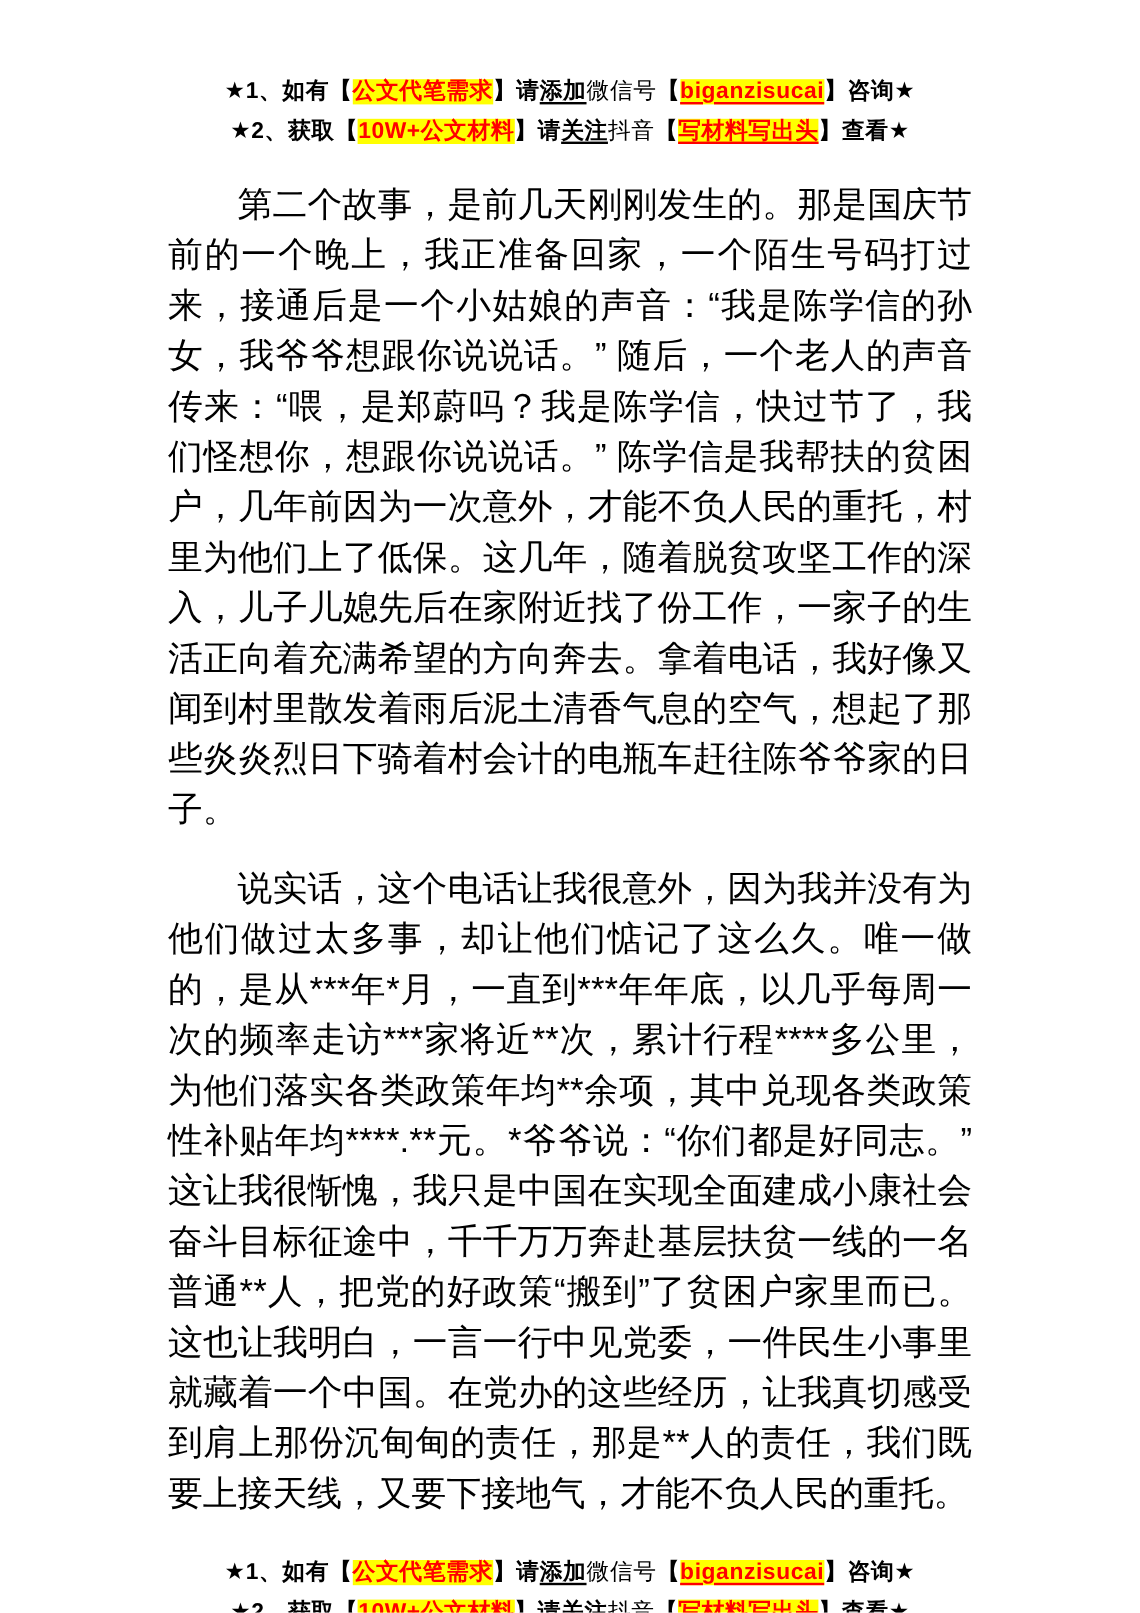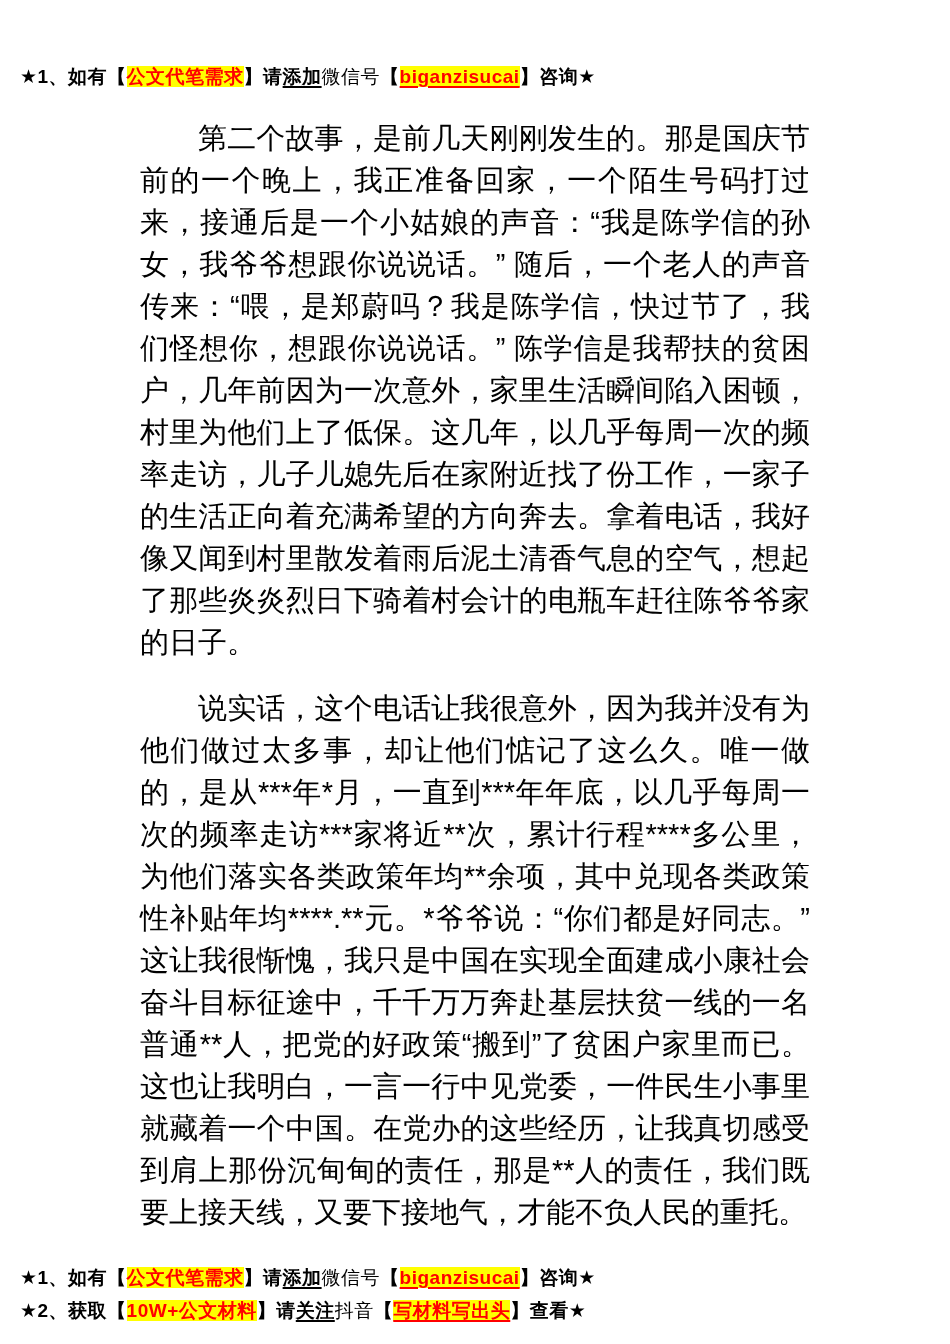--- a/index.html
+++ b/index.html
@@ -18,22 +18,21 @@
     width:950px;
     height:1344px;
     margin:0 auto;
     background:var(--page-bg);
     box-sizing:border-box;
     padding-top:60px;
     overflow:hidden;
   }
   
   .promo{
-    text-align:left;
-    padding-left:20px;
+    text-align:center;
   }
   .promo-line{
     font-size:19px;
     line-height:33px;
     font-weight:700;
     letter-spacing:0.5px;
     white-space:nowrap;
   }
   .seg{display:inline;}
   .seg-bold{font-weight:700;}
@@ -68,24 +67,25 @@
     margin-top:28px;
   }
 </style>
 </head>
 <body>
 
 <div class="page">
 
   <div class="promo promo-top">
     <div class="promo-line"><span class="seg seg-bold">★1、如有【</span><span class="seg seg-highlight">公文代笔需求</span><span class="seg seg-bold">】请</span><span class="seg seg-bold seg-underline">添加</span><span class="seg seg-regular">微信号</span><span class="seg seg-bold">【</span><span class="seg seg-highlight seg-underline">biganzisucai</span><span class="seg seg-bold">】咨询★</span></div>
+    <div class="promo-line"><span class="seg seg-bold">★2、获取【</span><span class="seg seg-highlight">10W+公文材料</span><span class="seg seg-bold">】请</span><span class="seg seg-bold seg-underline">关注</span><span class="seg seg-regular">抖音</span><span class="seg seg-bold">【</span><span class="seg seg-highlight seg-underline">写材料写出头</span><span class="seg seg-bold">】查看★</span></div>
   </div>
 
   <div class="body-text">
-    <p class="para">第二个故事，是前几天刚刚发生的。那是国庆节前的一个晚上，我正准备回家，一个陌生号码打过来，接通后是一个小姑娘的声音：“我是陈学信的孙女，我爷爷想跟你说说话。” 随后，一个老人的声音传来：“喂，是郑蔚吗？我是陈学信，快过节了，我们怪想你，想跟你说说话。” 陈学信是我帮扶的贫困户，几年前因为一次意外，家里生活瞬间陷入困顿，村里为他们上了低保。这几年，以几乎每周一次的频率走访，儿子儿媳先后在家附近找了份工作，一家子的生活正向着充满希望的方向奔去。拿着电话，我好像又闻到村里散发着雨后泥土清香气息的空气，想起了那些炎炎烈日下骑着村会计的电瓶车赶往陈爷爷家的日子。</p>
+    <p class="para">第二个故事，是前几天刚刚发生的。那是国庆节前的一个晚上，我正准备回家，一个陌生号码打过来，接通后是一个小姑娘的声音：“我是陈学信的孙女，我爷爷想跟你说说话。” 随后，一个老人的声音传来：“喂，是郑蔚吗？我是陈学信，快过节了，我们怪想你，想跟你说说话。” 陈学信是我帮扶的贫困户，几年前因为一次意外，才能不负人民的重托，村里为他们上了低保。这几年，随着脱贫攻坚工作的深入，儿子儿媳先后在家附近找了份工作，一家子的生活正向着充满希望的方向奔去。拿着电话，我好像又闻到村里散发着雨后泥土清香气息的空气，想起了那些炎炎烈日下骑着村会计的电瓶车赶往陈爷爷家的日子。</p>
     <p class="para">说实话，这个电话让我很意外，因为我并没有为他们做过太多事，却让他们惦记了这么久。唯一做的，是从***年*月，一直到***年年底，以几乎每周一次的频率走访***家将近**次，累计行程****多公里，为他们落实各类政策年均**余项，其中兑现各类政策性补贴年均****.**元。*爷爷说：“你们都是好同志。” 这让我很惭愧，我只是中国在实现全面建成小康社会奋斗目标征途中，千千万万奔赴基层扶贫一线的一名普通**人，把党的好政策“搬到”了贫困户家里而已。这也让我明白，一言一行中见党委，一件民生小事里就藏着一个中国。在党办的这些经历，让我真切感受到肩上那份沉甸甸的责任，那是**人的责任，我们既要上接天线，又要下接地气，才能不负人民的重托。</p>
   </div>
 
   <div class="promo promo-bottom">
     <div class="promo-line"><span class="seg seg-bold">★1、如有【</span><span class="seg seg-highlight">公文代笔需求</span><span class="seg seg-bold">】请</span><span class="seg seg-bold seg-underline">添加</span><span class="seg seg-regular">微信号</span><span class="seg seg-bold">【</span><span class="seg seg-highlight seg-underline">biganzisucai</span><span class="seg seg-bold">】咨询★</span></div>
     <div class="promo-line"><span class="seg seg-bold">★2、获取【</span><span class="seg seg-highlight">10W+公文材料</span><span class="seg seg-bold">】请</span><span class="seg seg-bold seg-underline">关注</span><span class="seg seg-regular">抖音</span><span class="seg seg-bold">【</span><span class="seg seg-highlight seg-underline">写材料写出头</span><span class="seg seg-bold">】查看★</span></div>
   </div>
 
 </div>
 

